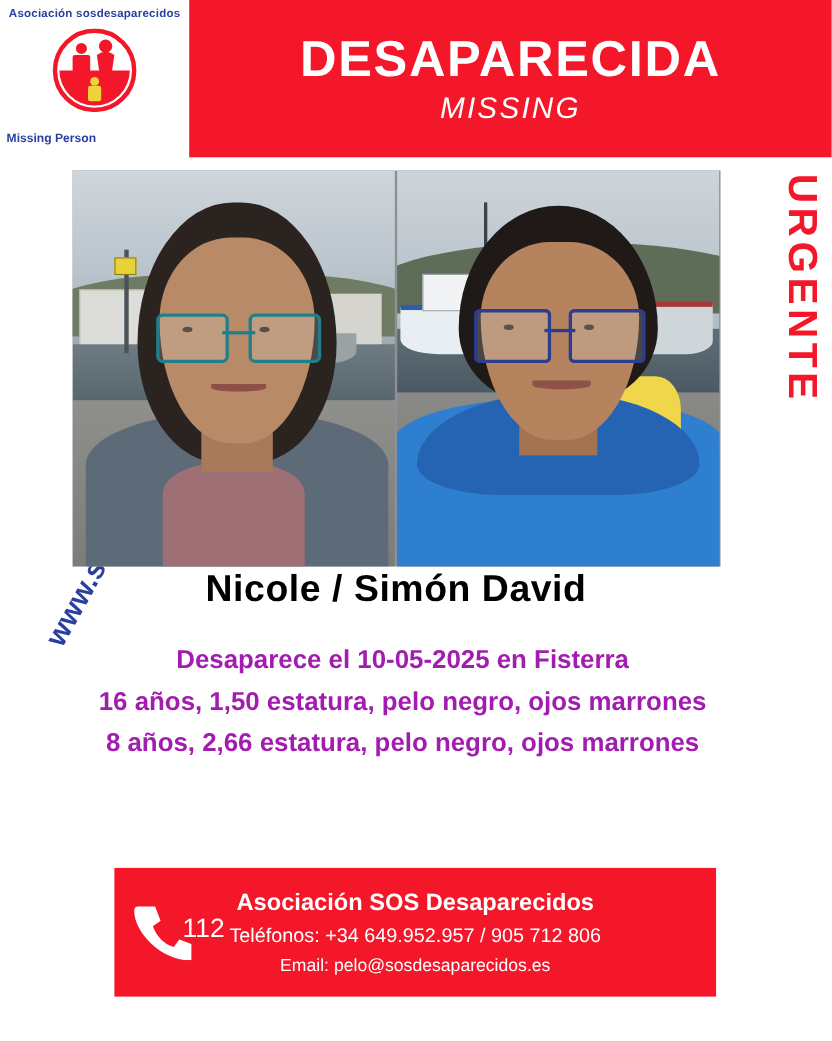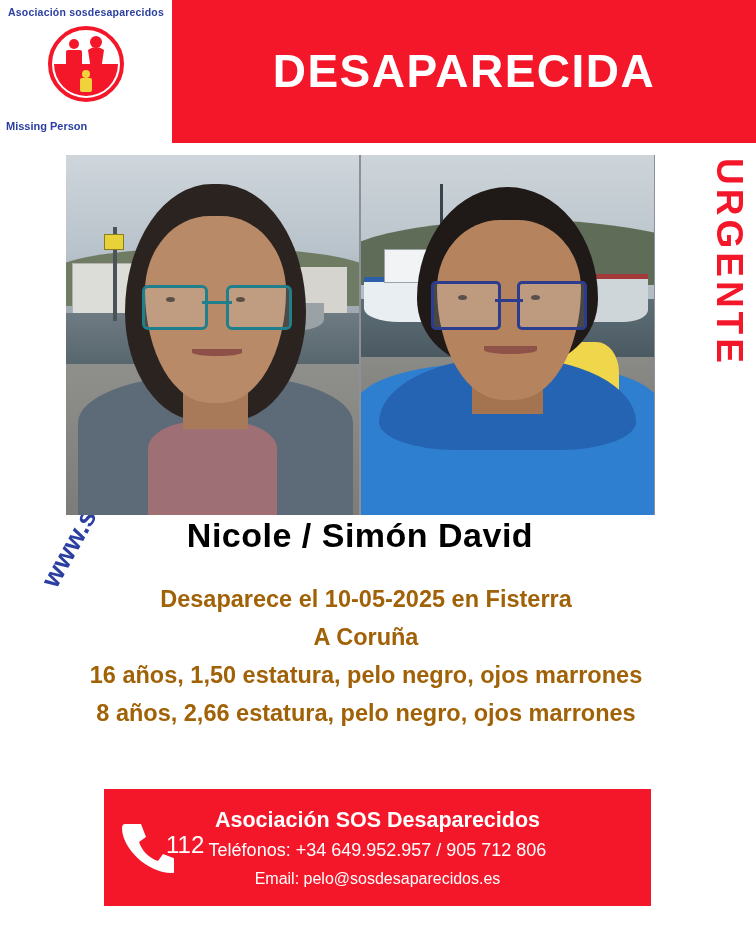--- a/index.html
+++ b/index.html
@@ -342,21 +342,21 @@
     font-weight: bold;
     color: #000000;
     letter-spacing: .5px;
   }
   .info-lines {
     position: absolute;
     left: 36px;
     top: 580px;
     width: 660px;
     text-align: center;
-    color: #a16207;
+    color: #a21caf;
   }
   .info-line {
     font-size: 23.5px;
     font-weight: bold;
     line-height: 1.62;
   }
 
   
   .footer {
     position: absolute;
@@ -421,20 +421,21 @@
             <circle cx="42" cy="48" r="4" fill="#F0D23A"></circle>
             <rect x="36" y="52" width="12" height="14" rx="2" fill="#F0D23A"></rect>
           </svg>
         </div>
         <div class="logo-bottom-text">Missing Person</div>
       </div>
     </div>
 
     <div class="header-band">
       <div class="header-title">DESAPARECIDA</div>
+      <div class="header-subtitle">MISSING</div>
     </div>
   </div>
 
   <div class="side-url">www.sosdesaparecidos.es</div>
 
   <div class="urgente">URGENTE</div>
 
   <div class="photos">
 
     <div class="photo">
@@ -486,21 +487,20 @@
         <div class="gl2-lens r"></div>
         <div class="gl2-bridge"></div>
       </div>
     </div>
   </div>
 
   <div class="names">Nicole / Simón David</div>
 
   <div class="info-lines">
     <div class="info-line">Desaparece el 10-05-2025 en Fisterra</div>
-    <div class="info-line">A Coruña</div>
     <div class="info-line">16 años, 1,50 estatura, pelo negro, ojos marrones</div>
     <div class="info-line">8 años, 2,66 estatura, pelo negro, ojos marrones</div>
   </div>
 
   <div class="footer">
     <div class="footer-phone-icon">
       <svg viewBox="0 0 54 54" width="54" height="54" aria-hidden="true">
         <path d="M8 5 h11 l5 13 -7 5 c3 9 10 16 19 19 l5 -7 13 5 v11 c0 2 -2 3 -4 3 C25 54 0 29 0 9 c0 -2 1 -4 3 -4 z" fill="#ffffff" transform="translate(2,0)"></path>
       </svg>
     </div>

